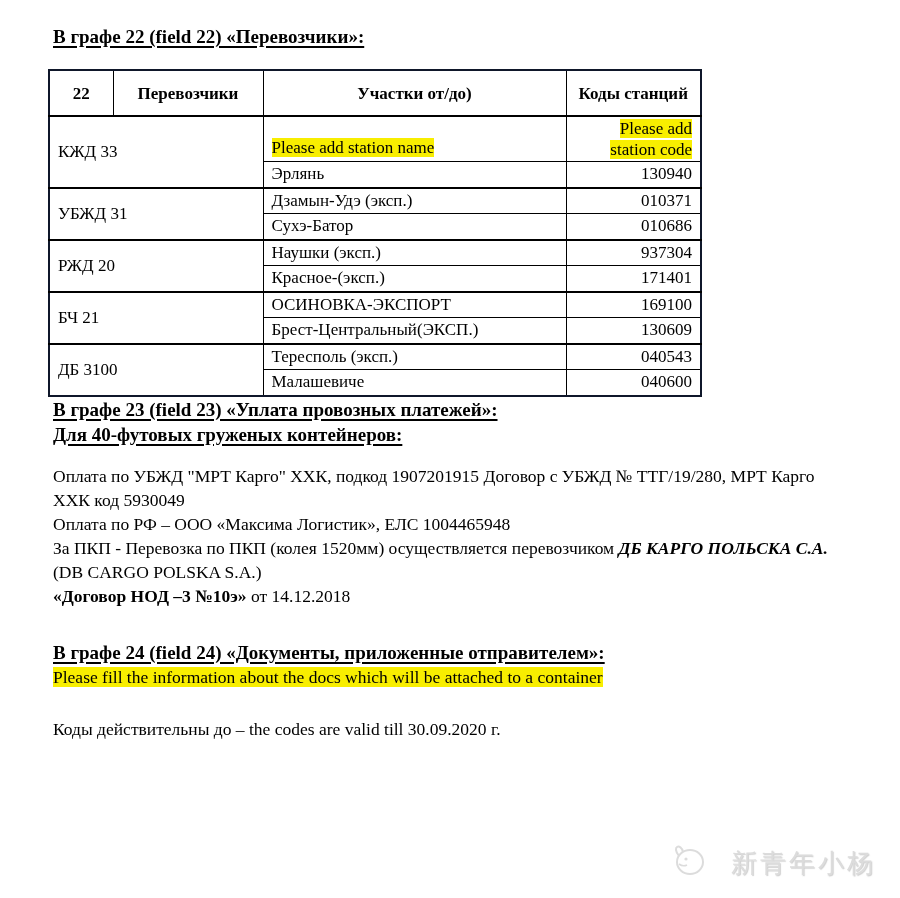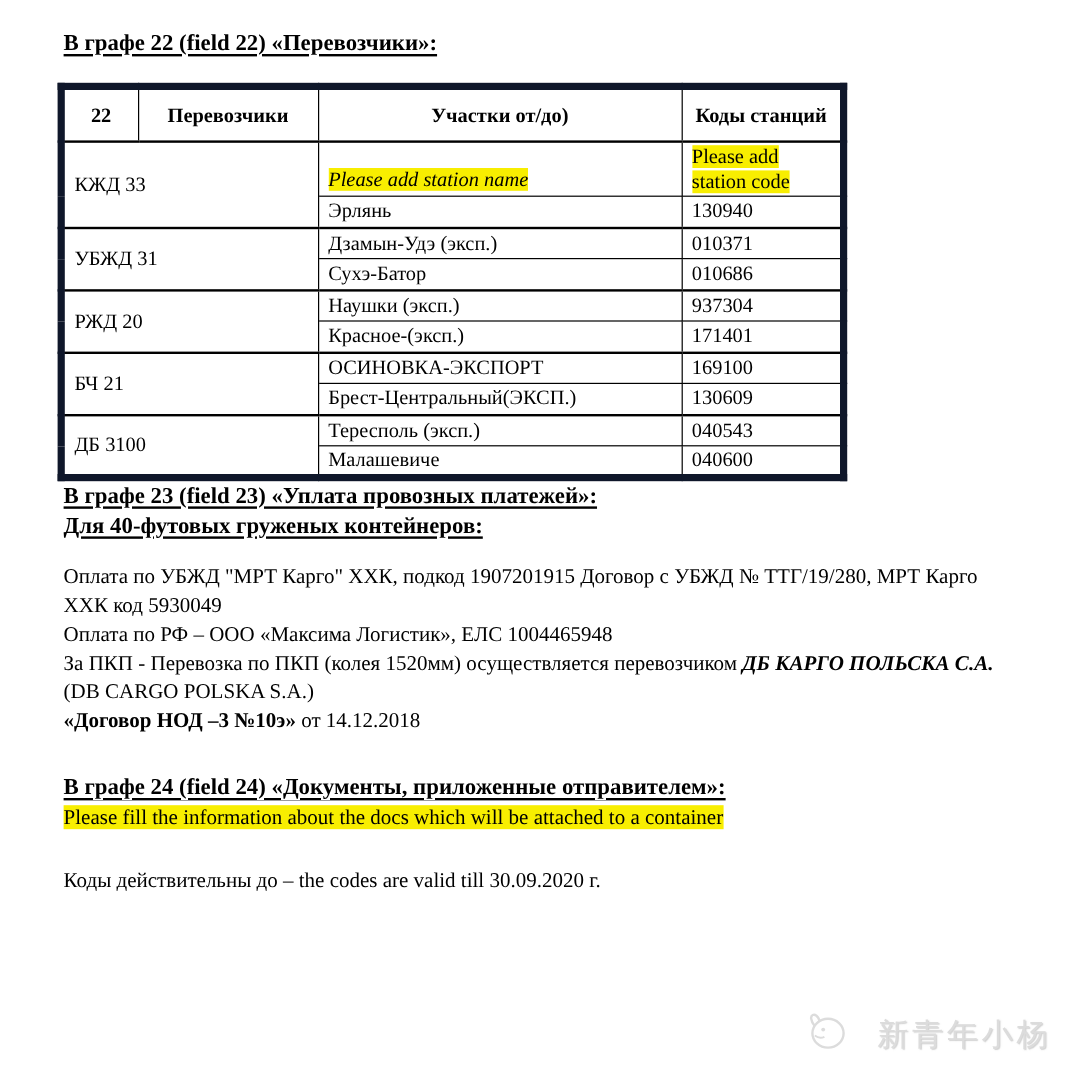--- a/index.html
+++ b/index.html
@@ -27,37 +27,37 @@
     border-collapse: collapse;
     margin: 20px 0 0 -5px;
     table-layout: fixed;
   }
   table.carriers th, table.carriers td {
     border: 1px solid #000;
     font-size: 17px;
     padding: 1px 8px;
     box-sizing: border-box;
   }
-  table.carriers { border: 6px solid #0f172a; }
+  table.carriers { border: 2px solid #0f172a; }
   table.carriers th {
     border-bottom: 2px solid #000;
     font-weight: bold;
     text-align: center;
     height: 46px;
     line-height: 21px;
   }
   tr.group-start td { border-top: 2px solid #000; }
   td.carrier {
     text-align: left;
     padding-left: 12px;
     vertical-align: middle;
   }
   td.station { text-align: left; padding-left: 10px; height: 26px; }
-  td.code    { text-align: left; height: 26px; }
-  tr.tall td.station { height: 44px; vertical-align: bottom; padding-bottom: 3px; font-style: italic; }
+  td.code    { text-align: right; height: 26px; }
+  tr.tall td.station { height: 44px; vertical-align: bottom; padding-bottom: 3px; }
   tr.tall td.code    { height: 44px; vertical-align: middle; line-height: 21px; }
   .col-field   { width: 64px;  }
   .col-carrier { width: 150px; }
   .col-station { width: 303px; }
   .col-code    { width: 135px; }
   .hl { background: #f8ee00; }
   
   .section23 { }
   .paragraphs {
     margin-top: 17px;

